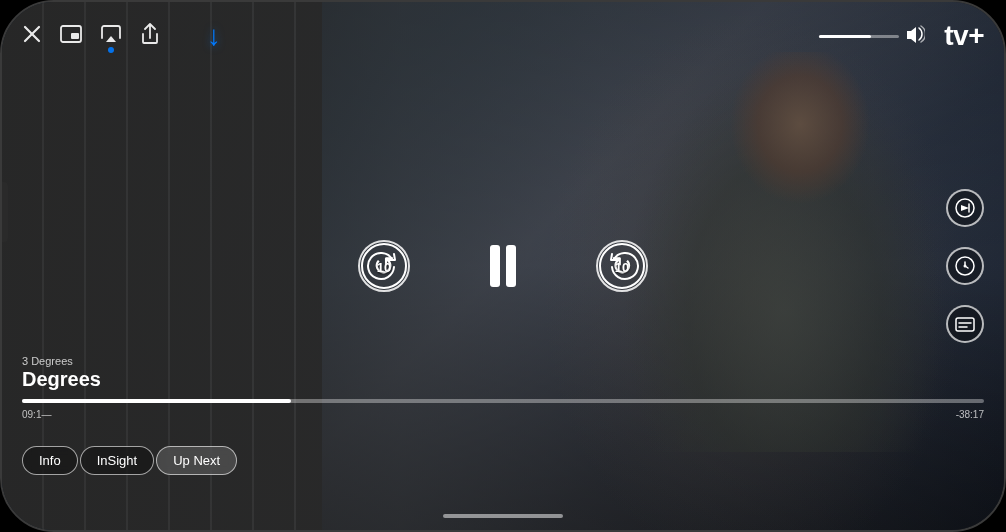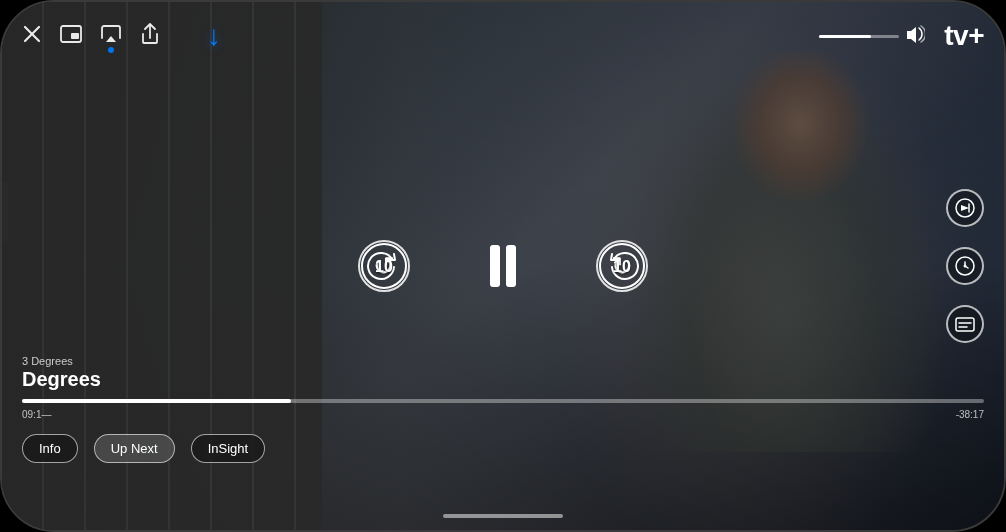--- a/index.html
+++ b/index.html
@@ -212,21 +212,21 @@
       position: absolute;
     }
 
     .forward-btn::before {
       content: '↻';
       font-size: 26px;
       position: absolute;
     }
 
     .rewind-num, .forward-num {
-      font-size: 16px;
+      font-size: 13px;
       font-weight: 600;
       position: relative;
       z-index: 1;
       margin-top: 2px;
     }
 
     .pause-btn {
       color: white;
       font-size: 40px;
       cursor: pointer;
@@ -313,24 +313,24 @@
     .time-labels {
       display: flex;
       justify-content: space-between;
       color: rgba(255,255,255,0.7);
       font-size: 10px;
     }
 
     
     .bottom-tabs {
       position: absolute;
-      bottom: 67px;
+      bottom: 55px;
       left: 20px;
       display: flex;
-      gap: 16px;
+      gap: 2px;
       z-index: 20;
     }
 
     .tab-btn {
       padding: 6px 16px;
       border-radius: 20px;
       border: 1.5px solid rgba(255,255,255,0.6);
       color: white;
       font-size: 13px;
       font-weight: 500;
@@ -502,20 +502,20 @@
         <div class="progress-fill"></div>
       </div>
       <div class="time-labels">
         <span>09:1—</span>
         <span>-38:17</span>
       </div>
     </div>
 
     <div class="bottom-tabs">
       <button class="tab-btn">Info</button>
+      <button class="tab-btn">InSight</button>
       <button class="tab-btn active">Up Next</button>
-      <button class="tab-btn">InSight</button>
     </div>
 
     <div class="home-indicator"></div>
 
   </div>
 </div>
 
 </body></html>

